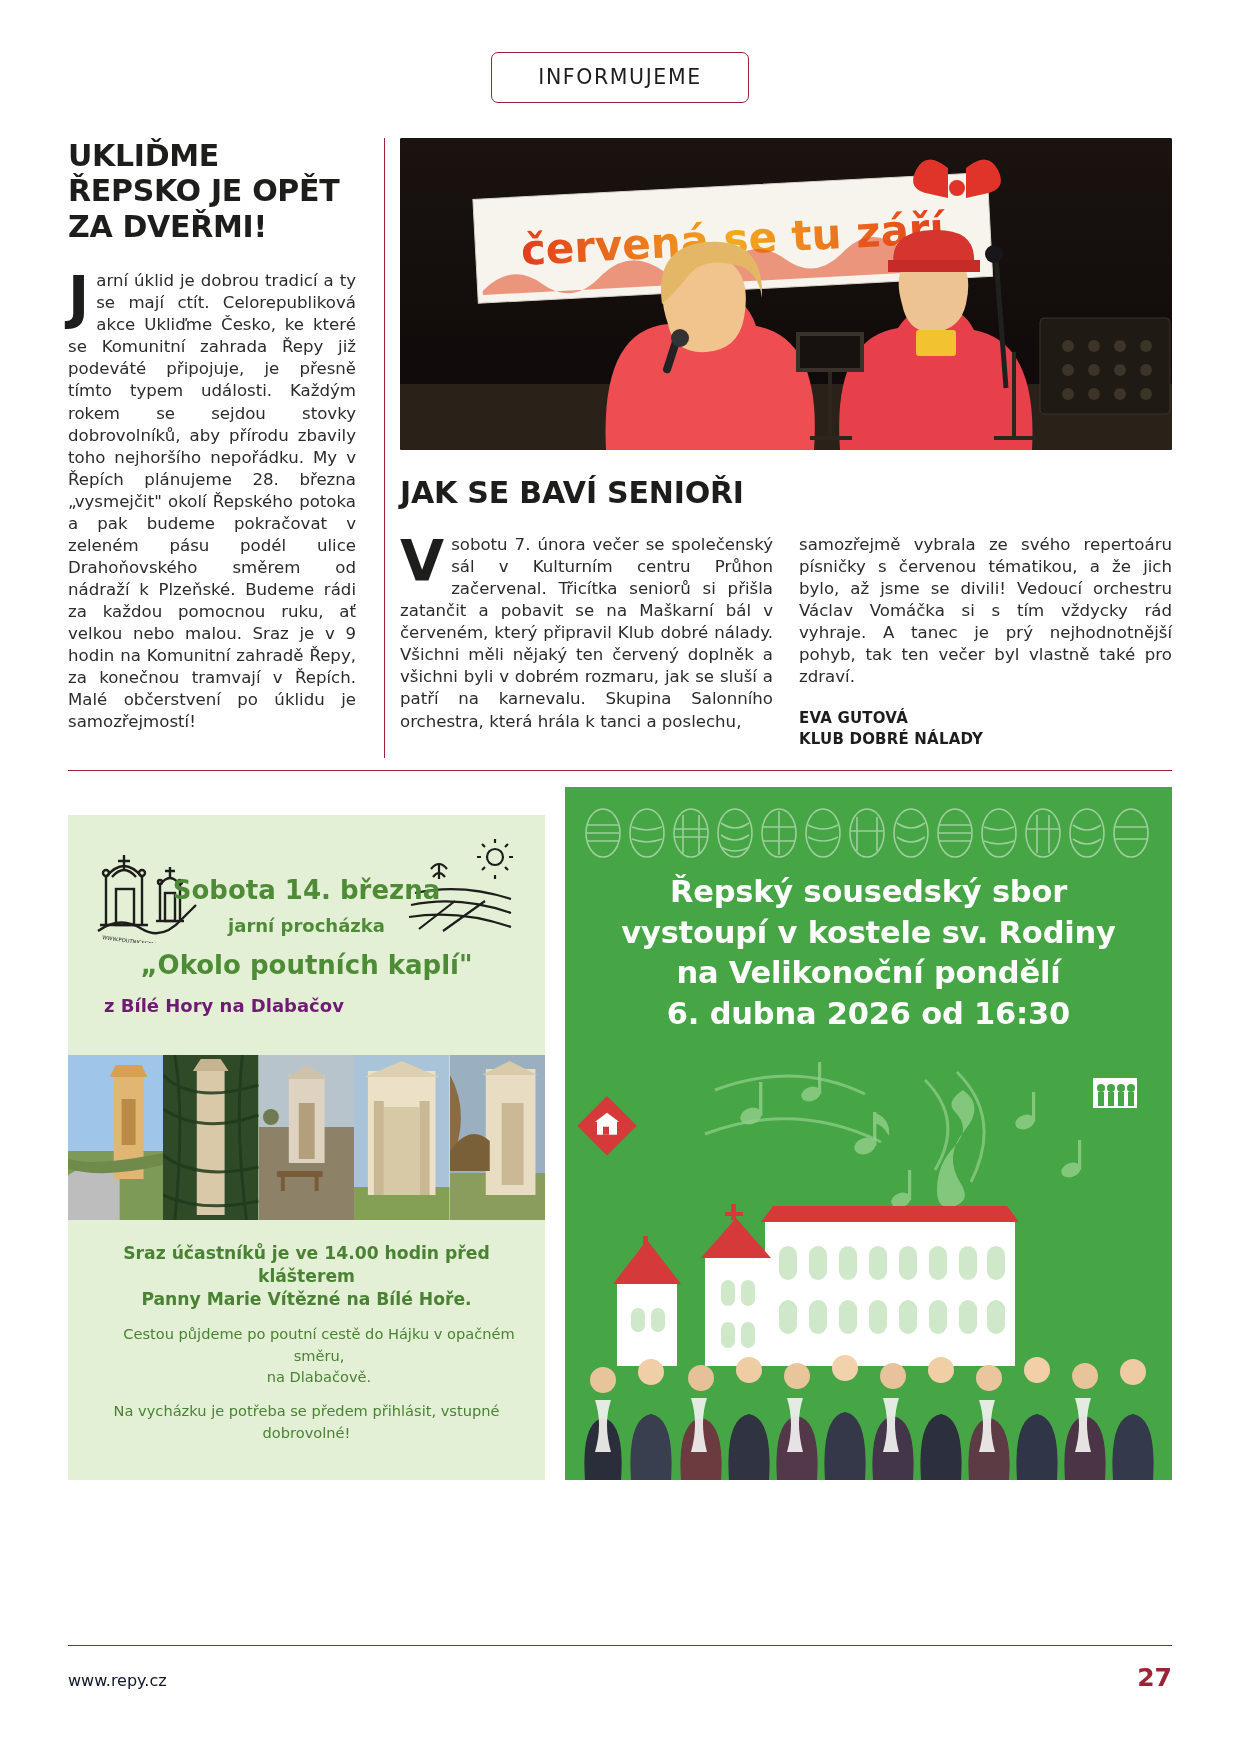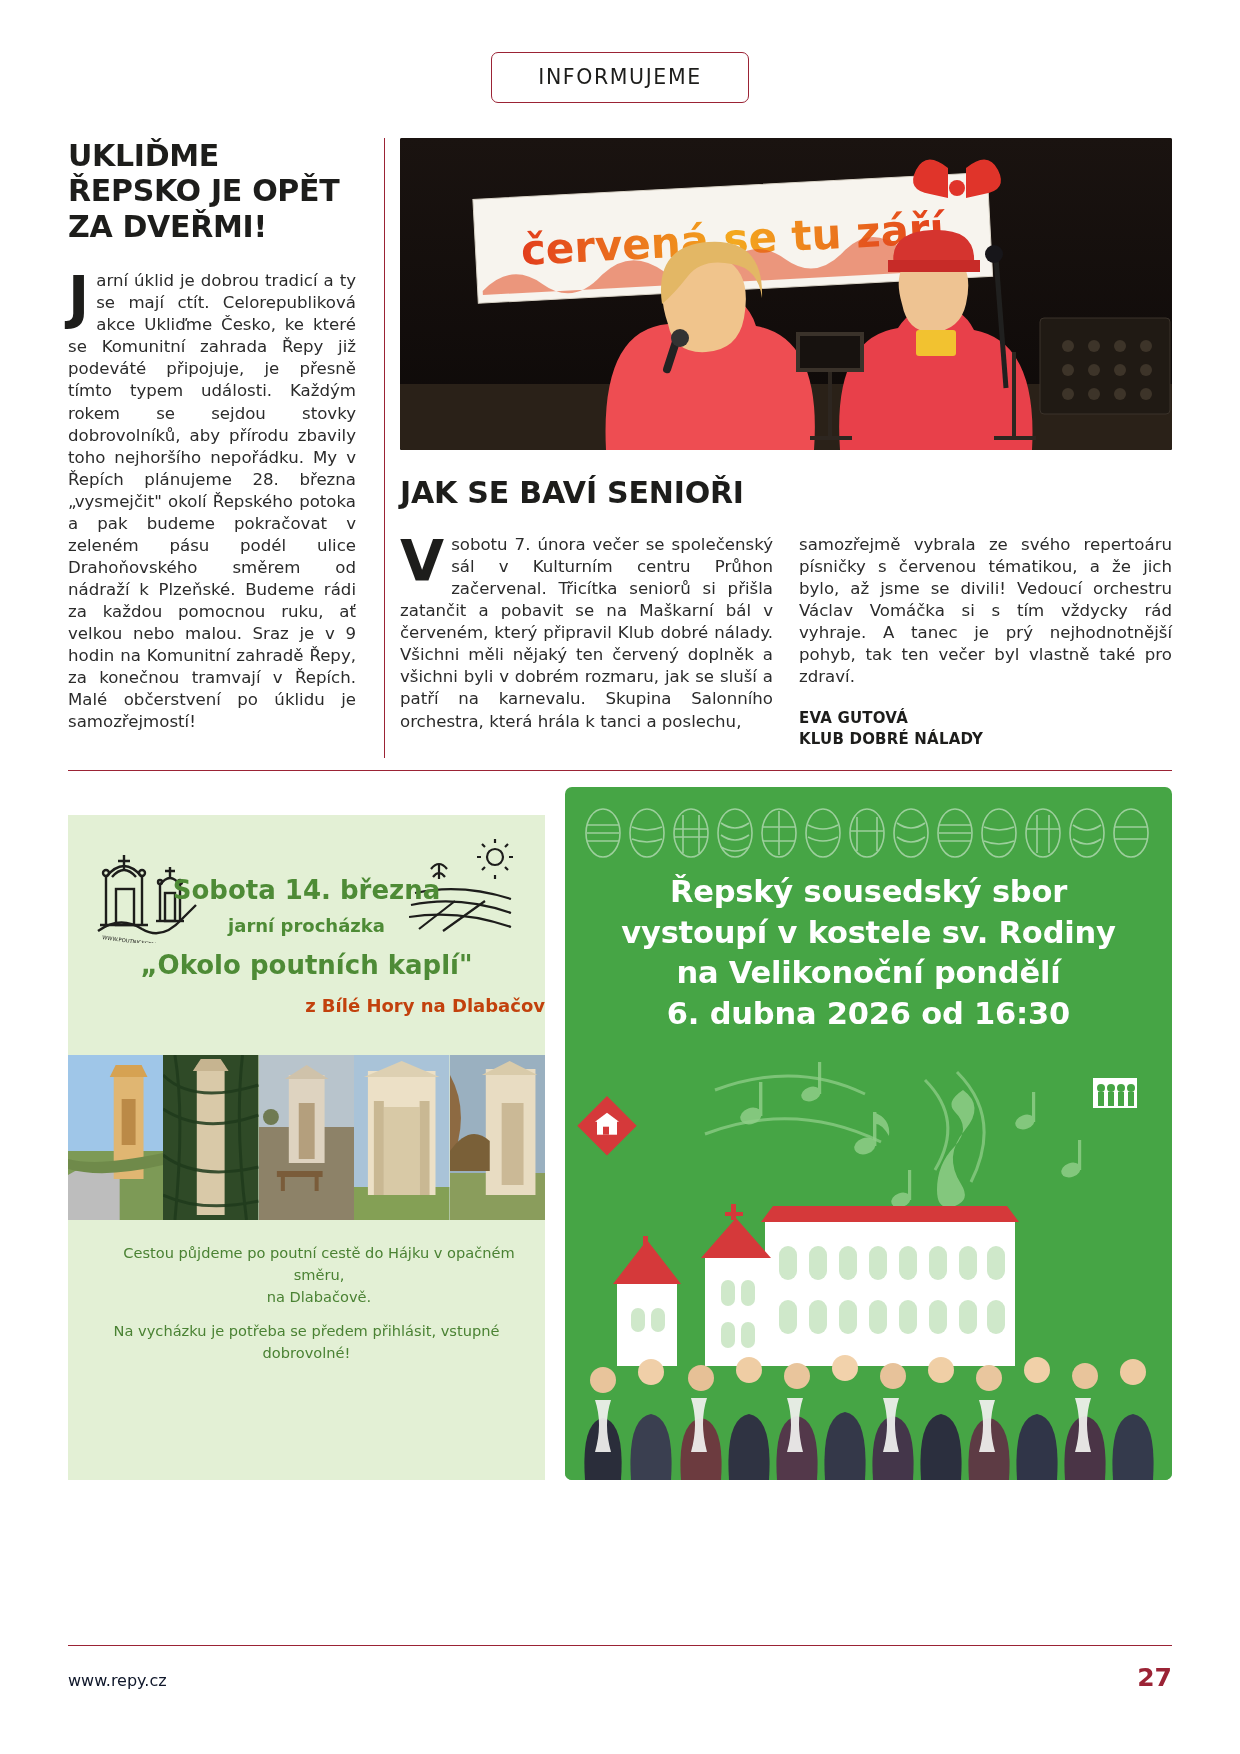--- a/index.html
+++ b/index.html
@@ -116,40 +116,39 @@
   .pl-sub1{
     position:absolute;left:0;right:0;top:100px;
     text-align:center;color:#4e8b36;font-weight:bold;font-size:18px;
   }
   .pl-sub2{
     position:absolute;left:0;right:0;top:135px;
     text-align:center;color:#4e8b36;font-weight:bold;font-size:26px;
   }
   .pl-sub3{
     position:absolute;left:0;right:0;top:180px;
-    text-align:right;color:#c2410c;font-weight:bold;font-size:18px;
+    text-align:left;color:#701a75;font-weight:bold;font-size:18px;padding-left:36px;
   }
   .strip{
     display:flex;height:165px;width:477px;
   }
   .strip .cell{flex:1;position:relative;overflow:hidden;}
   .pl-body{
     padding:22px 26px 0;
     text-align:center;color:#4a8233;
   }
   .pl-b1{font-weight:bold;font-size:17.2px;line-height:1.35;margin-bottom:11px;}
   .pl-b2{font-size:14.6px;line-height:1.5;margin-bottom:12px;margin-left:25px;}
   .pl-b3{font-size:14.6px;line-height:1.5;margin-bottom:12px;}
   
   .poster-right{
     position:absolute;left:565px;top:787px;
     width:607px;height:693px;
     background:#46a545;
     overflow:hidden;
-    border-radius:7px;
   }
   .egg-row{
     position:absolute;top:16px;left:0;width:607px;height:62px;
     display:flex;align-items:center;justify-content:space-between;
     padding:0 14px;box-sizing:border-box;opacity:.55;
   }
   .pr-title{
     position:absolute;left:0;right:0;top:85px;
     text-align:center;color:#ffffff;
     font-weight:bold;font-size:30.5px;line-height:1.33;
@@ -389,20 +388,24 @@
         <path d="M0 20 q22 40 0 90 z" fill="#8d6a42"></path>
         <rect x="36" y="14" width="50" height="126" fill="#e8dcc2"></rect>
         <path d="M32 20 l28 -14 l28 14z" fill="#d9cbaa"></path>
         <rect x="52" y="48" width="22" height="82" fill="#cbb996"></rect>
         <path d="M0 96 q20 -28 40 -10 l0 30 l-40 0z" fill="#7a6038"></path>
       </svg>
     </div>
   </div>
 
   <div class="pl-body">
+    <div class="pl-b1">
+      <div>Sraz účastníků je ve 14.00 hodin před klášterem</div>
+      <div>Panny Marie Vítězné na Bílé Hoře.</div>
+    </div>
     <div class="pl-b2">
       <div>Cestou půjdeme po poutní cestě do Hájku v opačném směru,</div>
       <div>na Dlabačově.</div>
     </div>
     <div class="pl-b3">Na vycházku je potřeba se předem přihlásit, vstupné dobrovolné!</div>
 
   </div>
 </div>
 
 <div class="poster-right">

